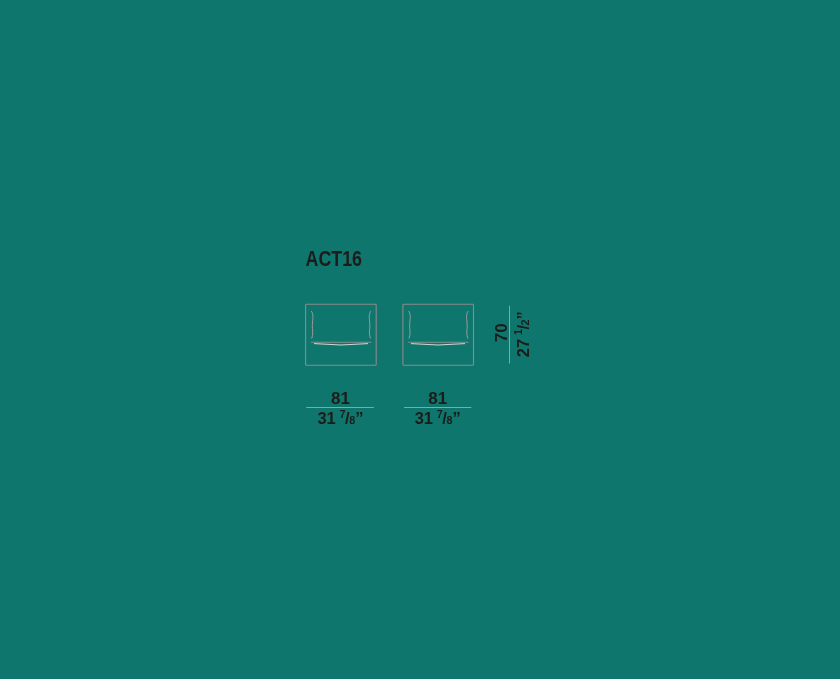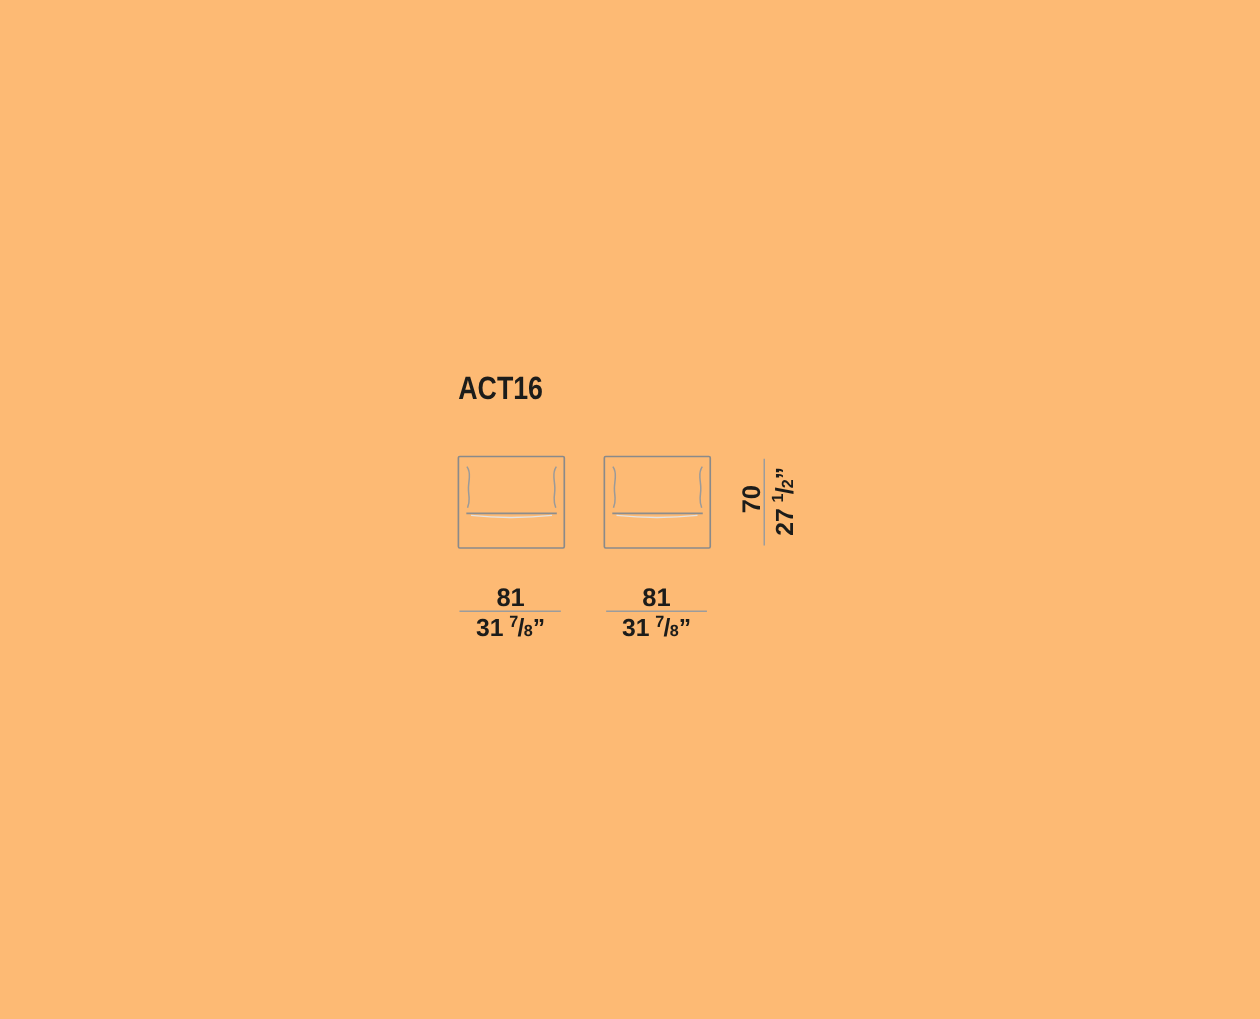--- a/index.html
+++ b/index.html
@@ -1,16 +1,16 @@
 <!DOCTYPE html>
 <html><head>
 <meta charset="utf-8">
 <style>
   html,body{margin:0;padding:0;background:#ffffff;}
-  #page{position:relative;width:840px;height:679px;background:#fdba74;overflow:hidden;
+  #page{position:relative;width:840px;height:679px;background:#0f766e;overflow:hidden;
         font-family:"Liberation Sans",sans-serif;}
   svg text{font-family:"Liberation Sans",sans-serif;font-weight:bold;fill:#1c1c1a;}
 </style>
 </head>
 <body>
 <div id="page">
 <svg width="840" height="679" viewBox="0 0 840 679" xmlns="http://www.w3.org/2000/svg">
 
   <g>
     <text x="305.5" y="265.8" font-size="21.5" textLength="56.5" lengthAdjust="spacingAndGlyphs">ACT16</text>

